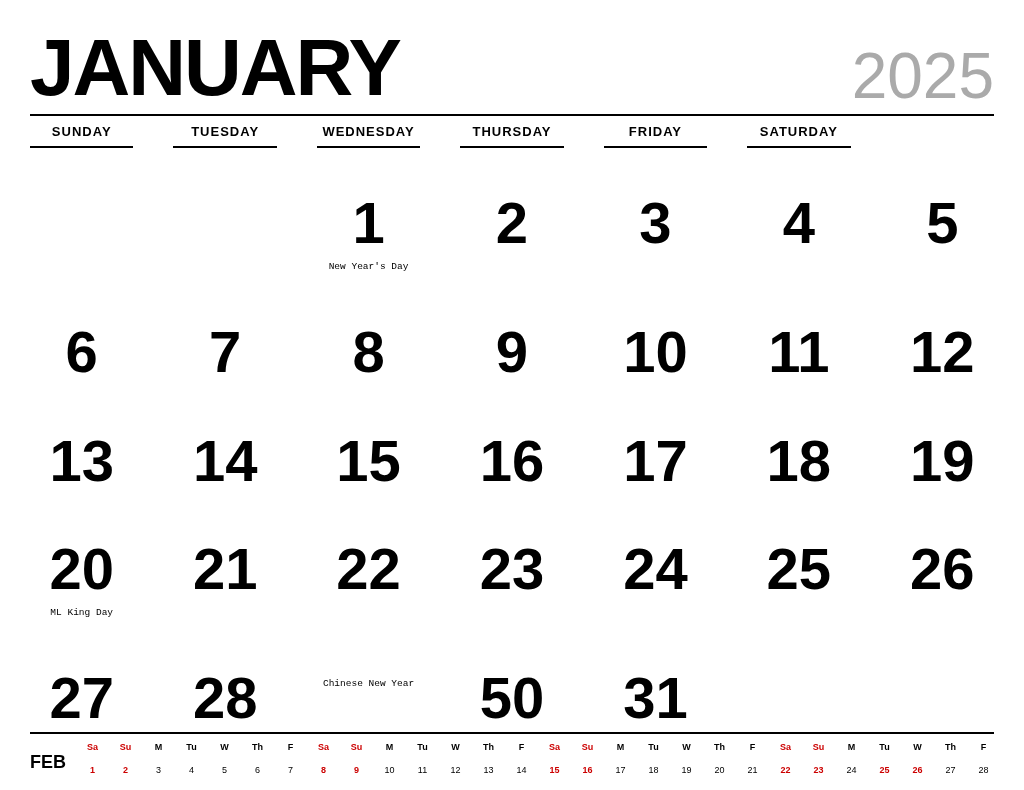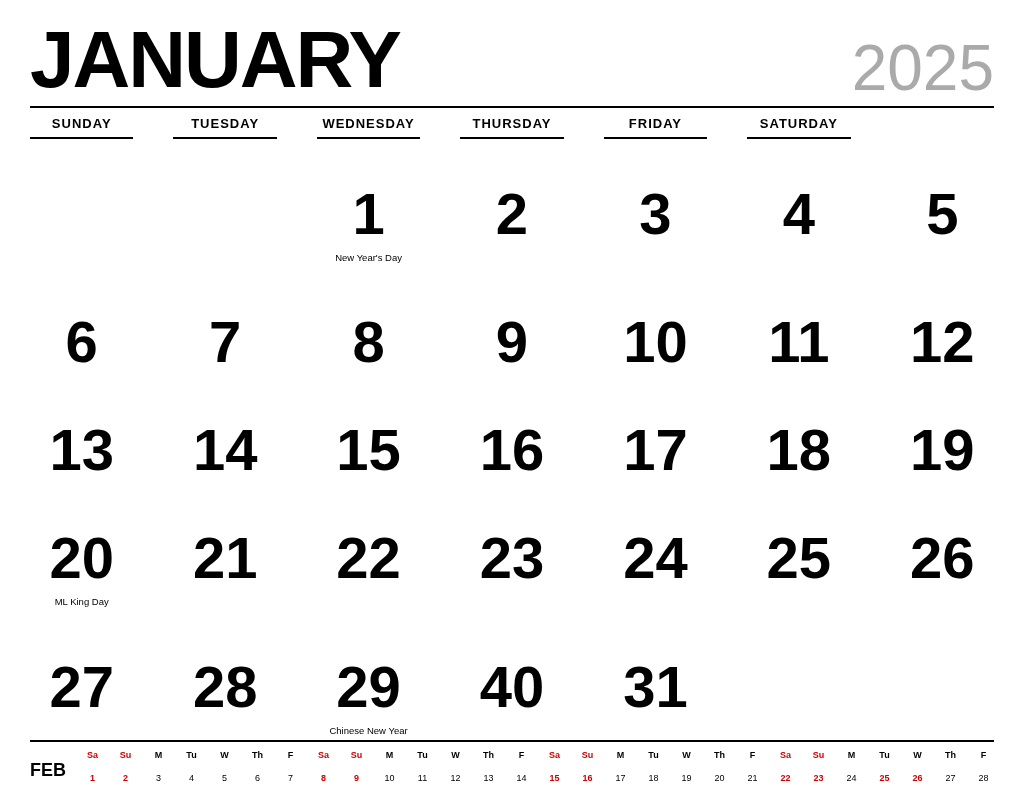--- a/index.html
+++ b/index.html
@@ -8,21 +8,21 @@
       width: 1024px;
       height: 790px;
       background: #fff;
       font-family: Arial, sans-serif;
       overflow: hidden;
     }
 
     .calendar-container {
       width: 1024px;
       height: 790px;
-      padding: 20px 30px 10px 30px;
+      padding: 28px 30px 10px 30px;
       display: flex;
       flex-direction: column;
     }
 
     .header-row {
       display: flex;
       justify-content: space-between;
       align-items: flex-end;
       margin-bottom: 6px;
     }
@@ -85,21 +85,21 @@
       line-height: 1;
       font-family: Arial Black, Arial, sans-serif;
     }
 
     .day-holiday {
       font-size: 9.5px;
       color: #000;
       text-align: center;
       margin-top: 9px;
       line-height: 1.2;
-      font-family: Liberation Sans, sans-serif;
+      font-family: Liberation Mono, monospace;
     }
 
     .empty-cell {
       
     }
 
     
     .mini-calendar-section {
       border-top: 2px solid #000;
       padding: 8px 0 4px 0;
@@ -278,25 +278,24 @@
       <div class="day-cell">
         <div class="day-number">26</div>
       </div>
       <div class="day-cell">
         <div class="day-number">27</div>
       </div>
       <div class="day-cell">
         <div class="day-number">28</div>
       </div>
       <div class="day-cell">
-        <div class="day-number">29</div>
         <div class="day-holiday">Chinese New Year</div>
       </div>
       <div class="day-cell">
-        <div class="day-number">40</div>
+        <div class="day-number">50</div>
       </div>
       <div class="day-cell">
         <div class="day-number">31</div>
       </div>
       <div class="day-cell empty-cell"></div>
     </div>
 
   <div class="mini-calendar-section">
     <div class="mini-month-label">FEB</div>
     <div class="mini-grid" id="mini-grid">

